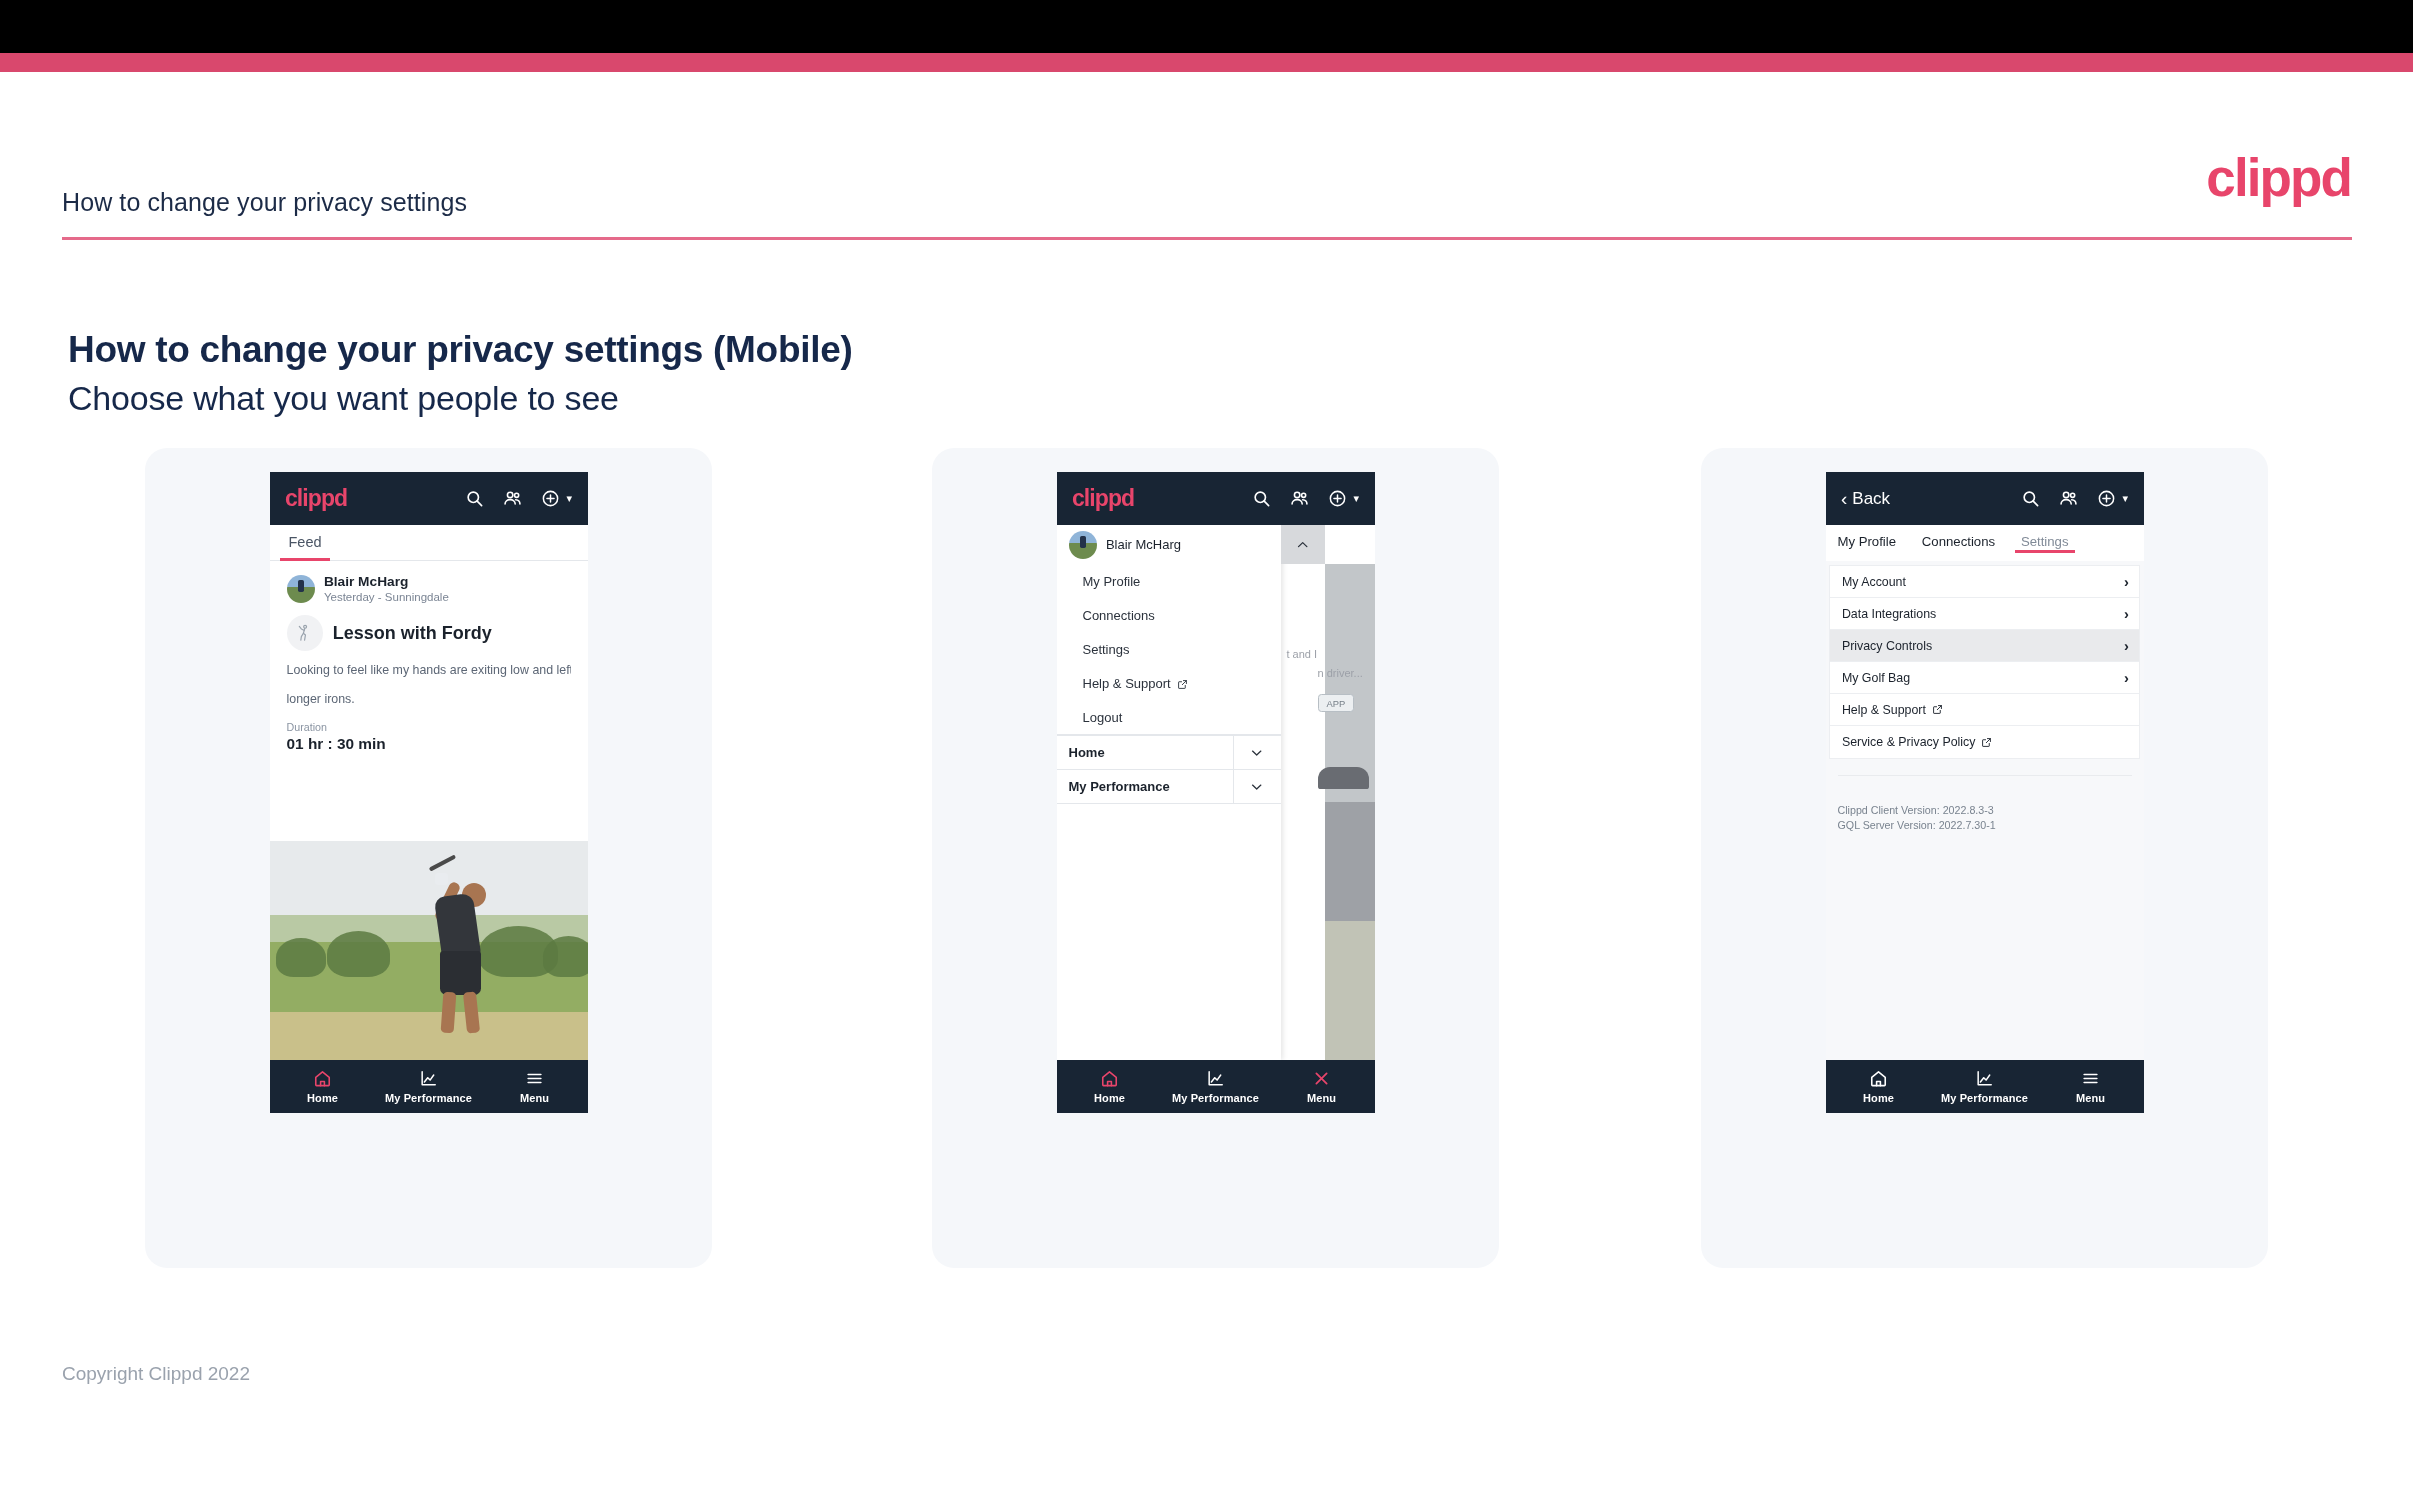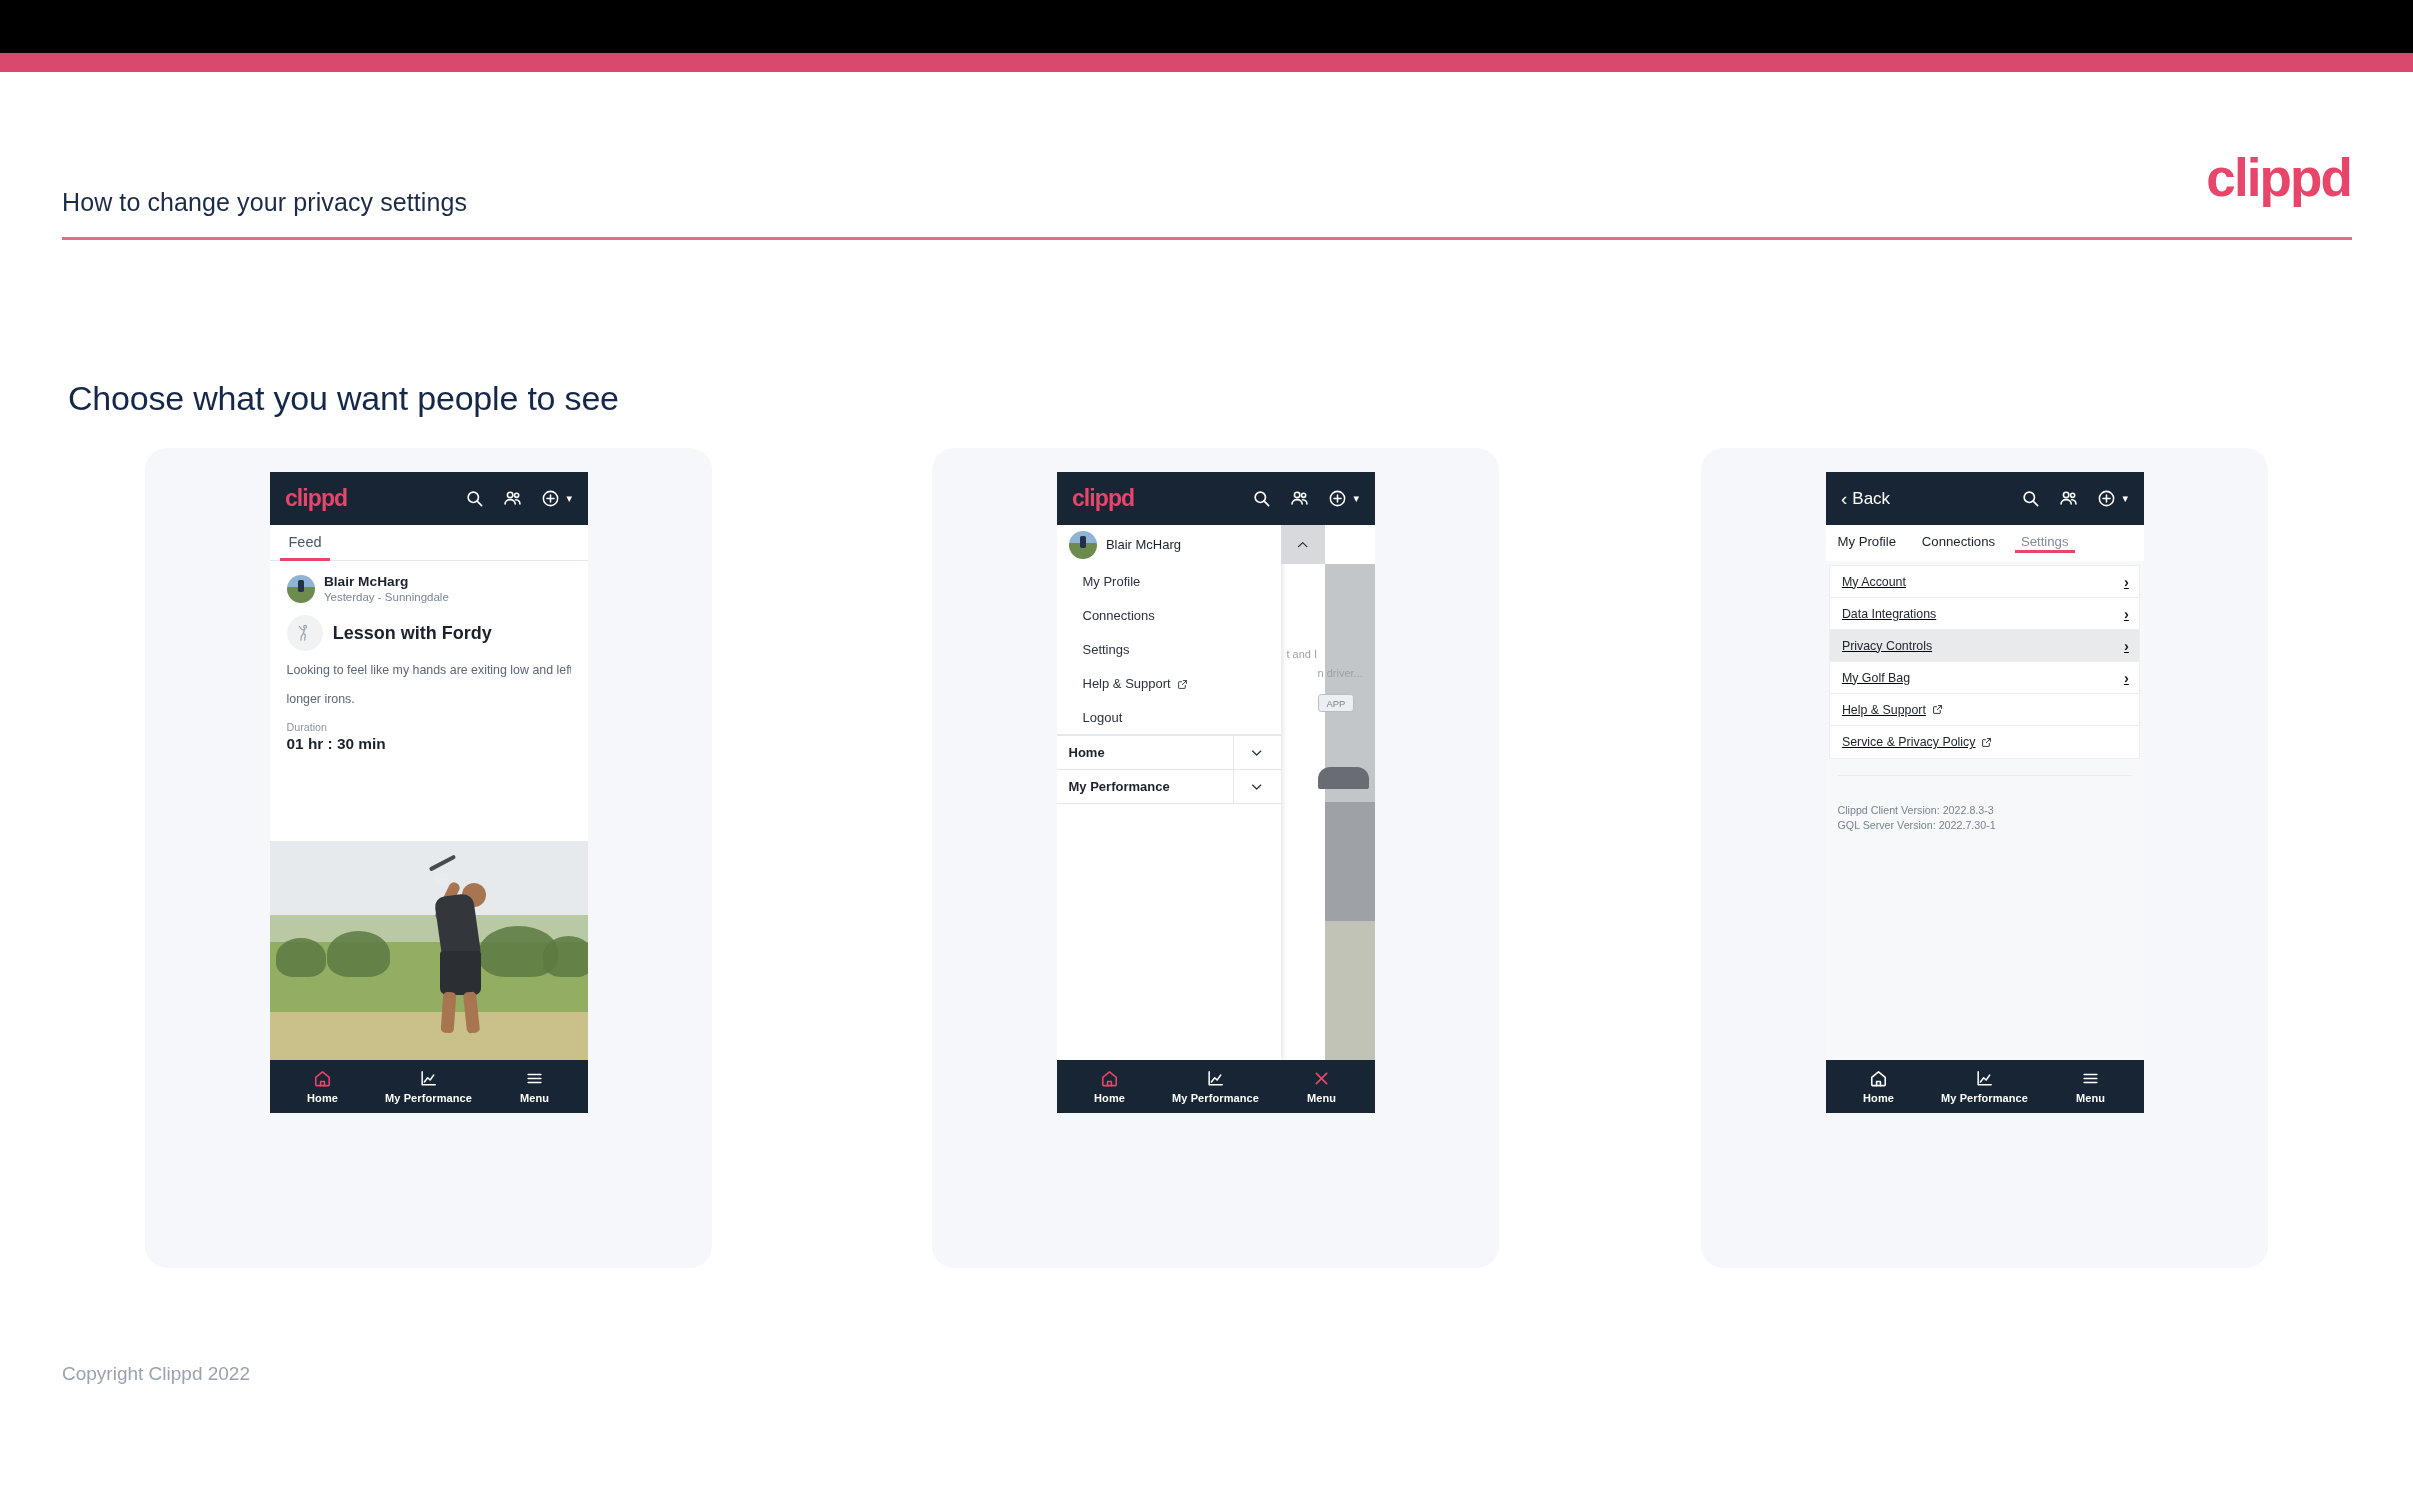--- a/index.html
+++ b/index.html
@@ -224,21 +224,21 @@
   .tabs {
     display: flex; align-items: flex-start; height: 36px; background: #ffffff;
     padding-left: 8.5px; position: relative; gap: 19px;
   }
   .tabs .tab { font-size: 13.2px; color: #1b222c; padding: 9.4px 3.4px 0 3.4px; position: relative; }
   .tabs .tab.muted { color: #808a97; }
   .tabs .tab.active::after {
     content: ""; position: absolute; left: -2.6px; right: -2.6px; bottom: -3.4px; height: 2.6px; background: #e8456b;
   }
   .settings-list {
-    margin: 4.3px 3.4px 0 3.4px; background: #ffffff; border: 0.9px solid #eceef1; text-decoration: underline;
+    margin: 4.3px 3.4px 0 3.4px; background: #ffffff; border: 0.9px solid #eceef1;
   }
   .set-row {
     height: 32px; display: flex; align-items: center; padding: 0 10.3px 0 12px;
     font-size: 12.4px; color: #1b222c; border-bottom: 0.9px solid #eceef1; position: relative;
   }
   .set-row:last-child { border-bottom: none; }
   .set-row.hl { background: #e9eaec; }
   .set-row .arr { margin-left: auto; font-size: 14.5px; color: #1b222c; font-weight: 700; }
   .set-row .ext { margin-left: 6px; width: 11px; height: 11px; display: inline-block; }
   .vers {
@@ -258,20 +258,21 @@
 
   <div class="topbar-black"></div>
   <div class="topbar-pink"></div>
 
   <div class="header">
     <div class="header-title">How to change your privacy settings</div>
     <div class="header-logo">clippd</div>
     <div class="header-rule"></div>
   </div>
 
+  <div class="main-title">How to change your privacy settings (Mobile)</div>
   <div class="main-sub">Choose what you want people to see</div>
 
   <div class="cards">
 
     <div class="card c1">
       <div class="phone">
 
         <div class="appbar">
           <div class="brand">clippd</div>
           <div class="icons">

